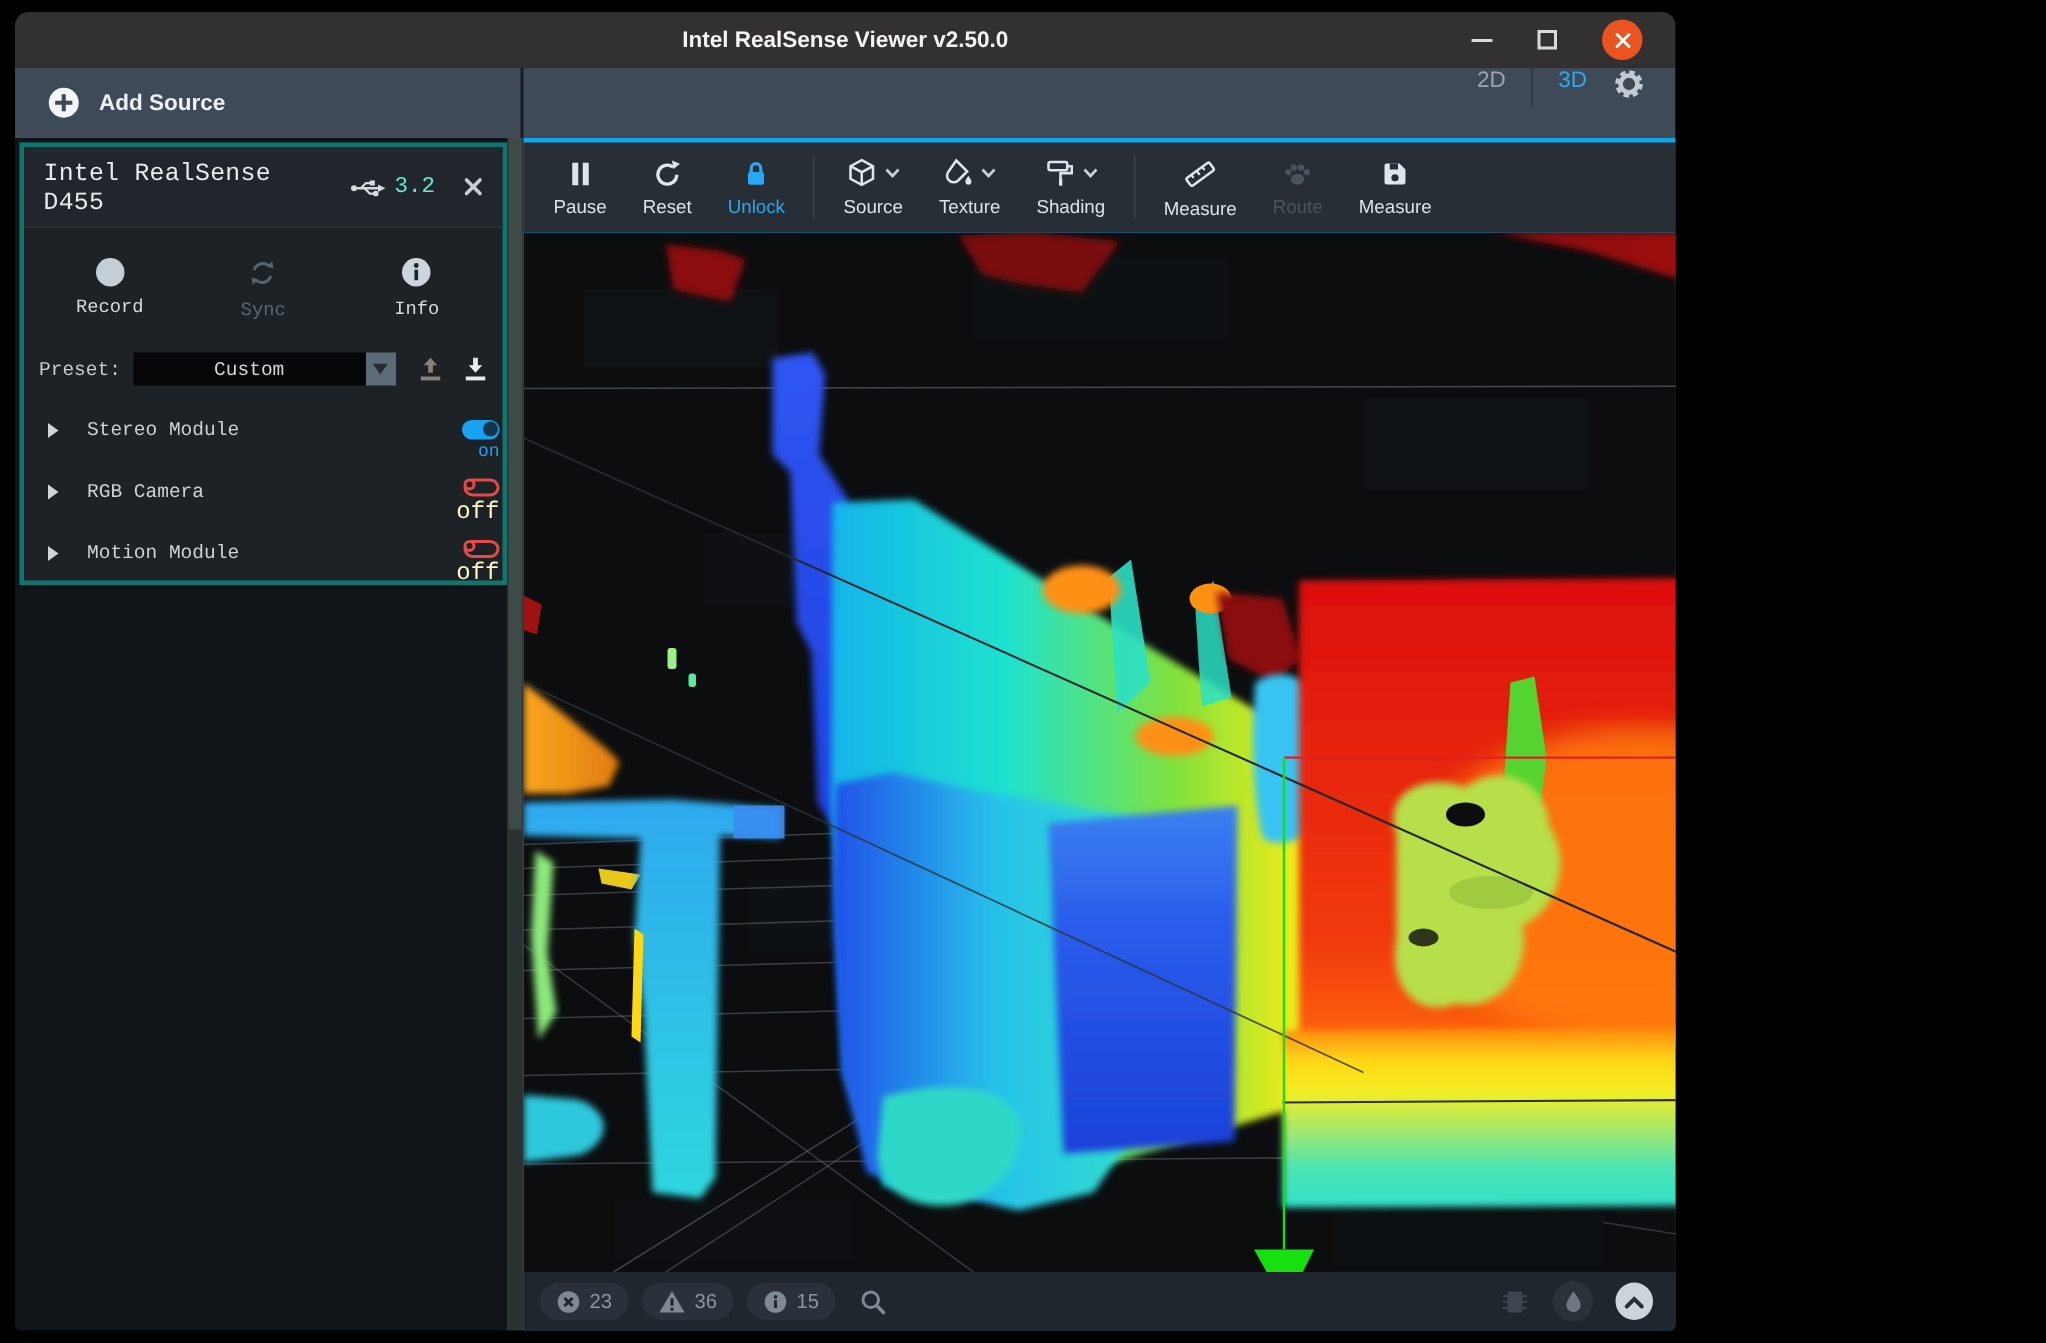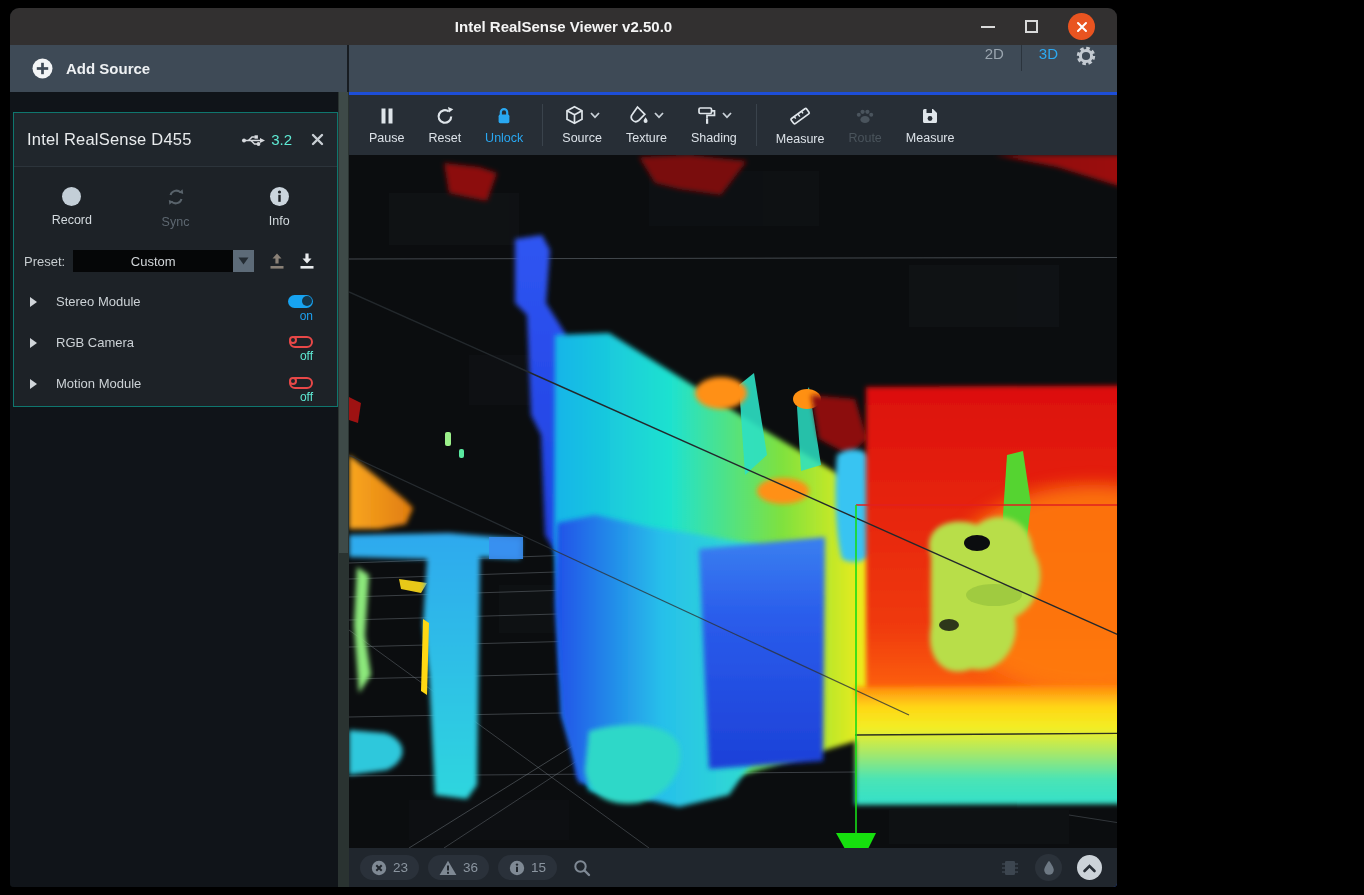--- a/index.html
+++ b/index.html
@@ -20,56 +20,56 @@
   .add-source .label { font-size:15px; font-weight:bold; color:#eef1f3; }
   .header-rest { flex:1; display:flex; align-items:flex-start; justify-content:flex-end; padding-right:20px; gap:17px; }
   .mode { font-size:15px; color:#9aa5af; cursor:pointer; }
   .mode.active { color:#2da9f0; }
   .hdr-divider { width:1px; height:26px; background:#2b343d; }
 
   .main { position:relative; height:795px; background:#0d1013; }
   .left-col { position:absolute; left:0; top:0; width:339px; height:100%; background:#101419; }
 
   
-  .device-panel { position:absolute; left:3px; top:20px; width:325px; height:295px; background:#1d2227; border:1px solid #0f766e; }
+  .device-panel { position:absolute; left:3px; top:3px; width:325px; height:295px; background:#1d2227; border:3px solid #0f766e;font-family:Liberation Mono, monospace; }
   .panel-header { height:54px; display:flex; align-items:center; padding:0 13px; gap:9px; background:#20262c; border-bottom:1px solid #2c343b; }
   .panel-title { font-size:16.5px; color:#e8ebed; letter-spacing:.2px; }
   .usb-group { margin-left:auto; display:flex; align-items:flex-end; gap:5px; color:#5eead4; font-size:15px; }
   .panel-close { margin-left:10px; cursor:pointer; display:flex; }
   .panel-actions { height:74px; display:flex; padding:6px 6px 0 6px; }
   .action { flex:1; display:flex; flex-direction:column; align-items:center; justify-content:center; gap:7px; cursor:pointer; }
   .action .alabel { font-size:12.5px; color:#d3dade; }
   .action.disabled .alabel { color:#5d6770; }
   .record-dot { width:19px; height:19px; border-radius:50%; background:#c3ced7; }
   .more-bars { display:flex; flex-direction:column; gap:3px; }
   .more-bars div { width:16px; height:3px; background:#cfd8df; }
 
   .preset-row { height:40px; display:flex; align-items:center; padding:0 10px; }
   .preset-label { font-size:13px; color:#c6cccf; }
   .preset-select { margin-left:8px; width:160px; height:22px; background:#050607; display:flex; align-items:center; justify-content:center; cursor:pointer; }
   .preset-select span { font-size:13px; color:#d2d6d9; }
   .preset-caret { width:21px; height:22px; background:#5d6b78; display:flex; align-items:center; justify-content:center; cursor:pointer; }
   .icon-upload { margin-left:15px; cursor:pointer; display:flex; }
   .icon-download { margin-left:14px; cursor:pointer; display:flex; }
 
-  .module-row { height:41px; display:flex; align-items:center; padding:0 24px 0 15px; cursor:pointer; }
+  .module-row { height:41px; display:flex; align-items:center; padding:0 2px 0 15px; cursor:pointer; }
   .module-label { margin-left:18px; font-size:13px; color:#ccd2d6; }
   .toggle-wrap { margin-left:auto; display:flex; flex-direction:column; align-items:flex-end; margin-top:14px; }
   .toggle-on { width:25px; height:13px; border-radius:7px; background:#17a3f1; position:relative; }
   .toggle-on i { position:absolute; right:1px; top:1.5px; width:10px; height:10px; border-radius:50%; background:#14364a; }
   .toggle-off { width:24px; height:12px; border-radius:7px; border:2px solid #e84848; position:relative; }
   .toggle-off i { position:absolute; left:-2px; top:-2px; width:8px; height:8px; border-radius:50%; border:2px solid #e84848; background:#1d2227; }
   .state-on { font-size:12px; color:#1da0ee; margin-top:1px; }
-  .state-off { font-size:12px; color:#5eead4; margin-top:1px; }
+  .state-off { font-size:16px; color:#fef9c3; margin-top:1px; }
 
   .scrollbar { position:absolute; right:0; top:0; width:11px; height:100%; background:#2a3331; }
   .scroll-thumb { position:absolute; top:0; left:1px; width:9px; height:58%; background:#3e4a48; }
 
   
-  .viewport { position:absolute; left:339px; top:0; right:0; height:100%; background:#1d4ed8; }
+  .viewport { position:absolute; left:339px; top:0; right:0; height:100%; background:#0ea5e9; }
   .vtoolbar { position:absolute; top:3px; left:0; right:0; height:60px; background:#272e36; display:flex; align-items:stretch; padding-left:8px; }
   .tbtn { display:flex; flex-direction:column; align-items:center; justify-content:center; gap:5px; padding:0 12px; cursor:pointer; }
   .tbtn .tlabel { font-size:12.5px; color:#dce2e8; }
   .tbtn.blue .tlabel { color:#29a8f2; }
   .tbtn.disabled .tlabel { color:#4a545c; }
   .ticon-row { display:flex; align-items:center; gap:5px; }
   .tdivider { width:1px; background:#3a434c; margin:9px 7px; }
 
   .scene { position:absolute; left:0; top:63px; width:1005px; height:693px; display:block; cursor:grab; }
 

